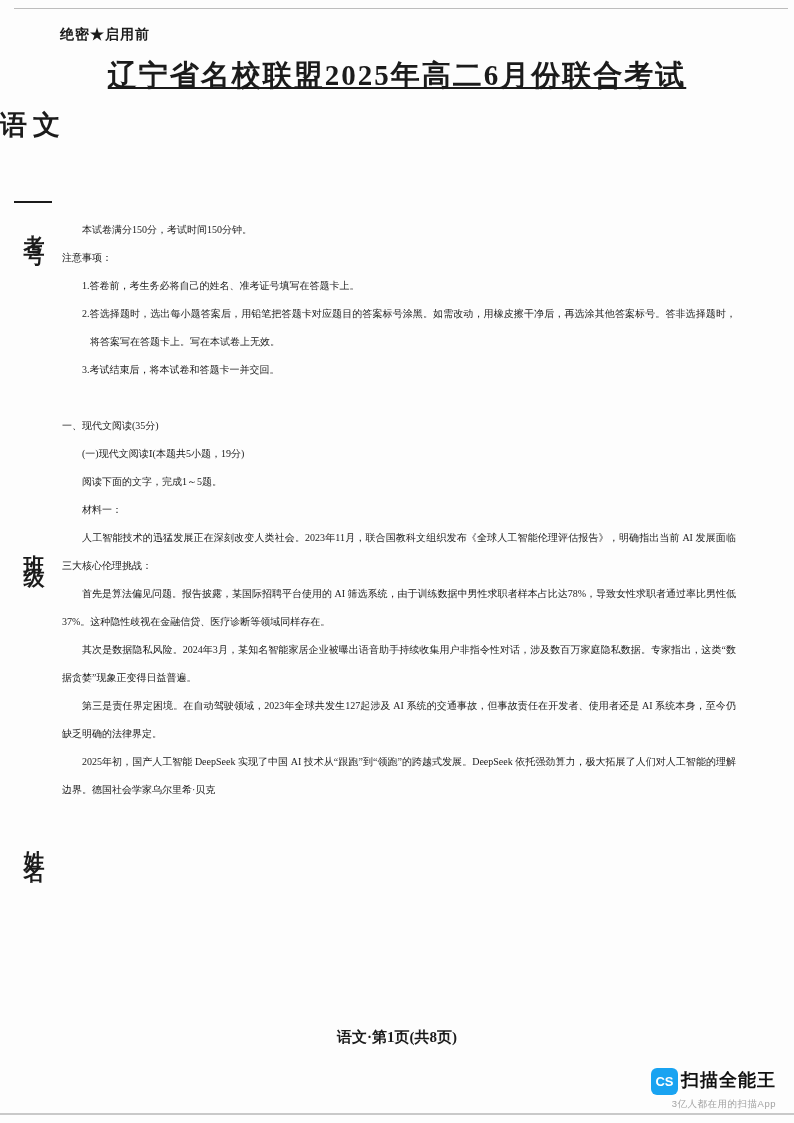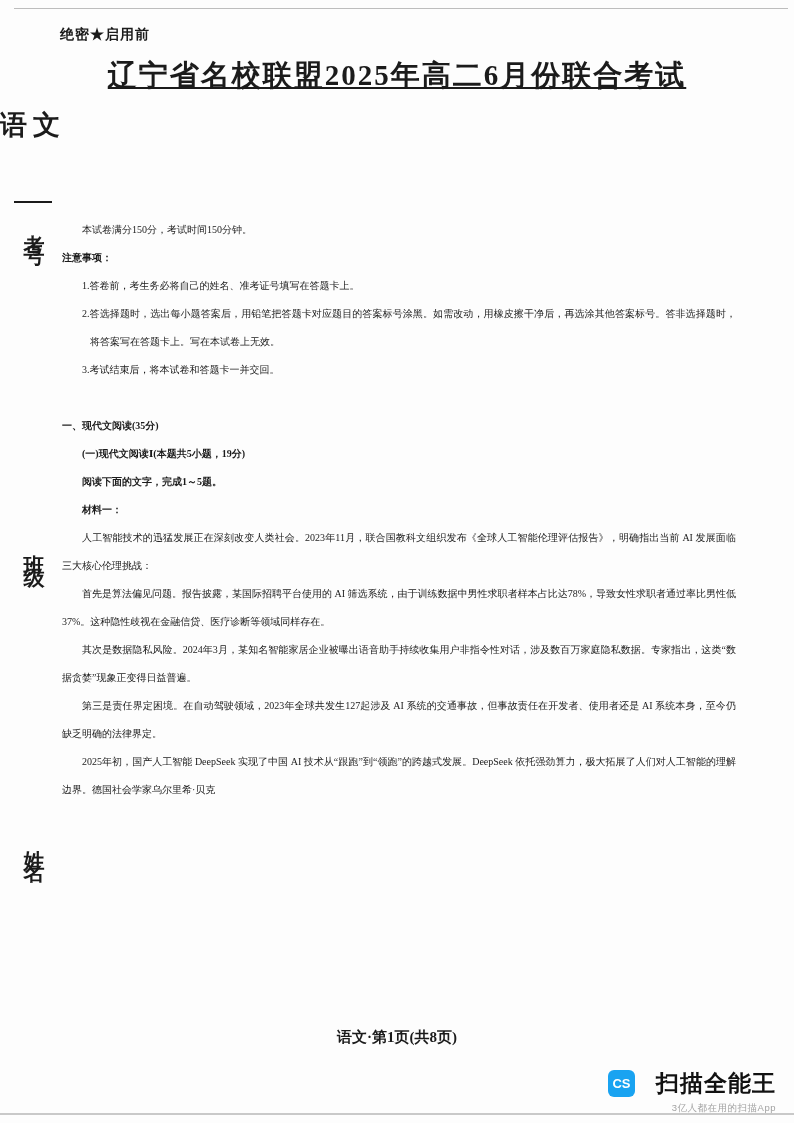--- a/index.html
+++ b/index.html
@@ -26,38 +26,38 @@
   .vlabel.exam-no { top:218px; }
   .vlabel.class  { top:538px; }
   .vlabel.name   { top:833px; }
 
   .body {
     position:absolute; left:62px; top:216px; width:674px;
     font-size:10px; line-height:28px; text-align:justify;
   }
   .body p { margin:0; }
   p.indent { text-indent:2em; }
-  p.bold { font-weight:bold; }
+  p.bold { font-weight:normal; }
   p.note { padding-left:2.8em; text-indent:-0.8em; }
   p.gap-before { margin-top:28px; }
   p.right { text-align:right; text-indent:0; }
 
   .footer {
     position:absolute; top:1028px; left:0; width:100%;
     text-align:center; font-size:15px; font-weight:bold;
   }
 
   .watermark { position:absolute; top:1068px; right:18px; text-align:right; }
-  .ws-row { display:flex; align-items:center; justify-content:flex-end; gap:21px; }
+  .ws-row { display:flex; justify-content:flex-end; gap:3px; }
   .ws-logo {
     display:flex; align-items:center; justify-content:center;
     width:27px; height:27px; border-radius:6px; background:#19a3f1;
     color:#ffffff; font-family:"Liberation Sans",sans-serif; font-weight:bold; font-size:13px;
   }
-  .ws-brand { font-family:"Liberation Sans",sans-serif; font-weight:bold; font-size:23px; color:#111111; letter-spacing:1px; }
+  .ws-brand { font-family:"Liberation Sans",sans-serif; font-weight:bold; font-size:18px; color:#111111; letter-spacing:1px; }
   .ws-tagline { margin-top:3px; font-family:"Liberation Sans",sans-serif; font-size:9.5px; color:#a2a2a2; letter-spacing:0.5px; }
 </style>
 </head>
 <body>
 
 <div class="page">
 
   <div class="scan-edge top"></div>
   <div class="scan-edge bottom"></div>
 

